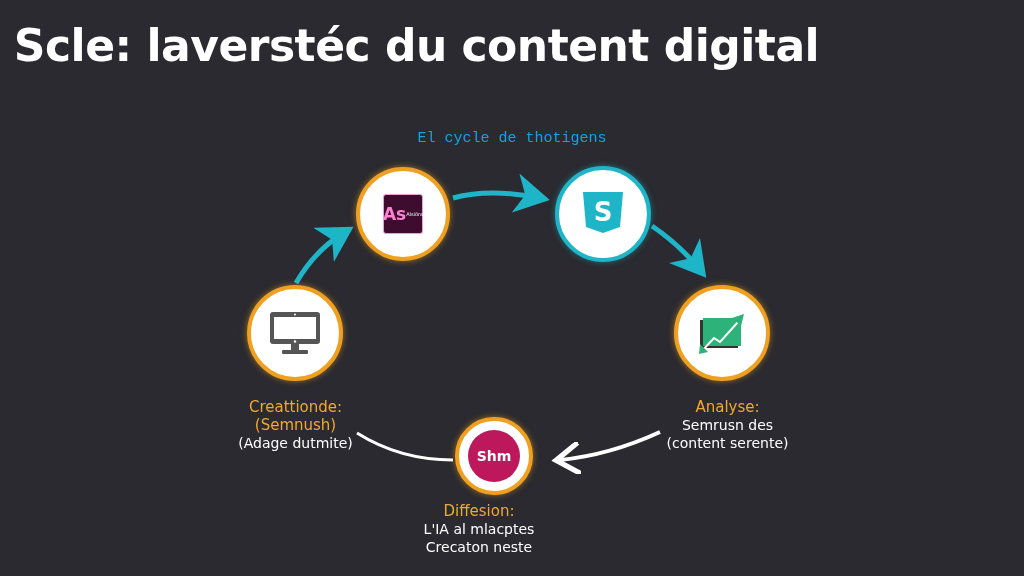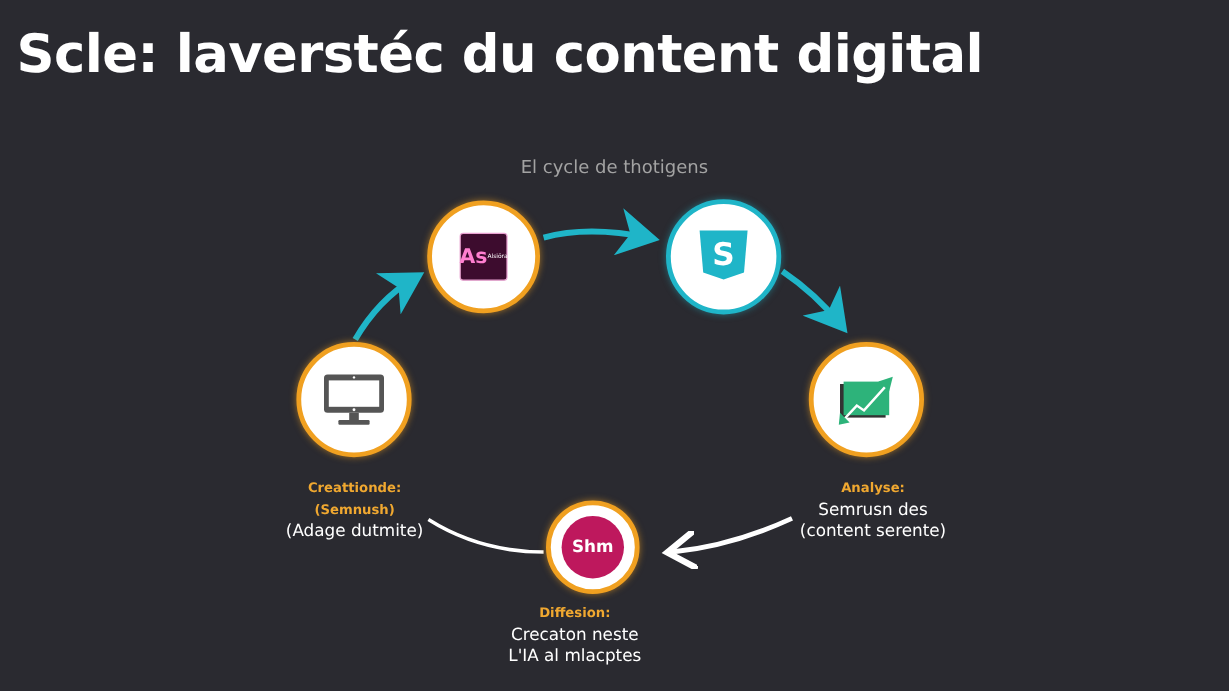--- a/index.html
+++ b/index.html
@@ -27,22 +27,23 @@
       font-weight: bold;
       font-size: 44px;
       letter-spacing: -0.5px;
     }
     .subtitle {
       position: absolute;
       left: 0;
       top: 130px;
       width: 1024px;
       text-align: center;
-      color: #a3a3a3;
+      color: #0ea5e9;
       font-size: 15px;
+      font-family: Liberation Mono, monospace;
     }
     svg.connectors {
       position: absolute;
       left: 0;
       top: 0;
     }
     .node {
       position: absolute;
       border-radius: 50%;
       background: #ffffff;
@@ -100,22 +101,22 @@
     }
     .label {
       position: absolute;
       text-align: center;
       font-size: 14px;
       line-height: 18px;
       color: #ffffff;
     }
     .label .head {
       color: #f0a830;
-      font-weight: bold;
-      font-size: 11px;
+      font-weight: normal;
+      font-size: 15px;
     }
   </style>
 </head>
 <body>
 
 <div class="stage">
 
   <div class="title">Scle: laverstéc du content digital</div>
   <div class="subtitle">El cycle de thotigens</div>
 
@@ -188,17 +189,17 @@
   </div>
 
   <div class="label" style="left:645px; top:398px; width:165px;">
     <div class="head">Analyse:</div>
     <div>Semrusn des</div>
     <div>(content serente)</div>
   </div>
 
   <div class="label" style="left:384px; top:502px; width:190px;">
     <div class="head">Diffesion:</div>
+    <div>L'IA al mlacptes</div>
     <div>Crecaton neste</div>
-    <div>L'IA al mlacptes</div>
   </div>
 
 </div>
 
 </body></html>

